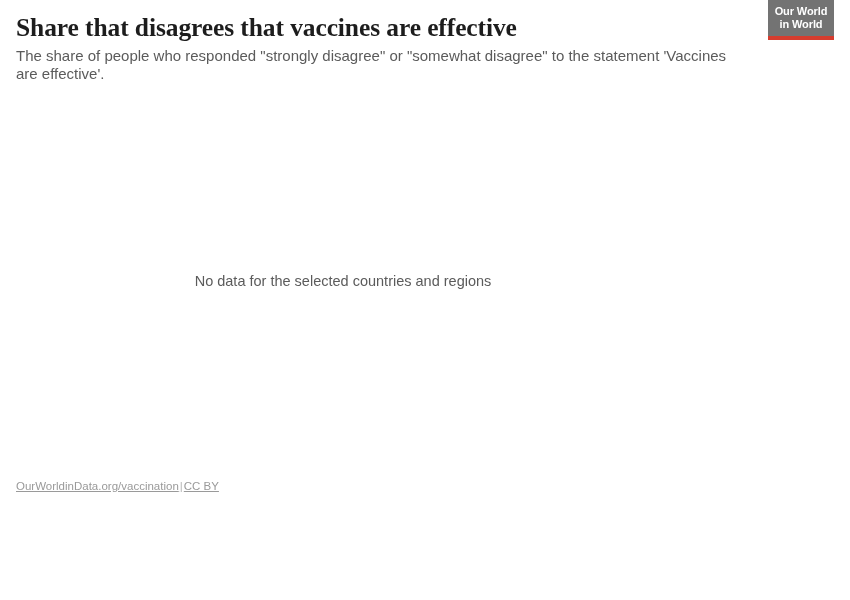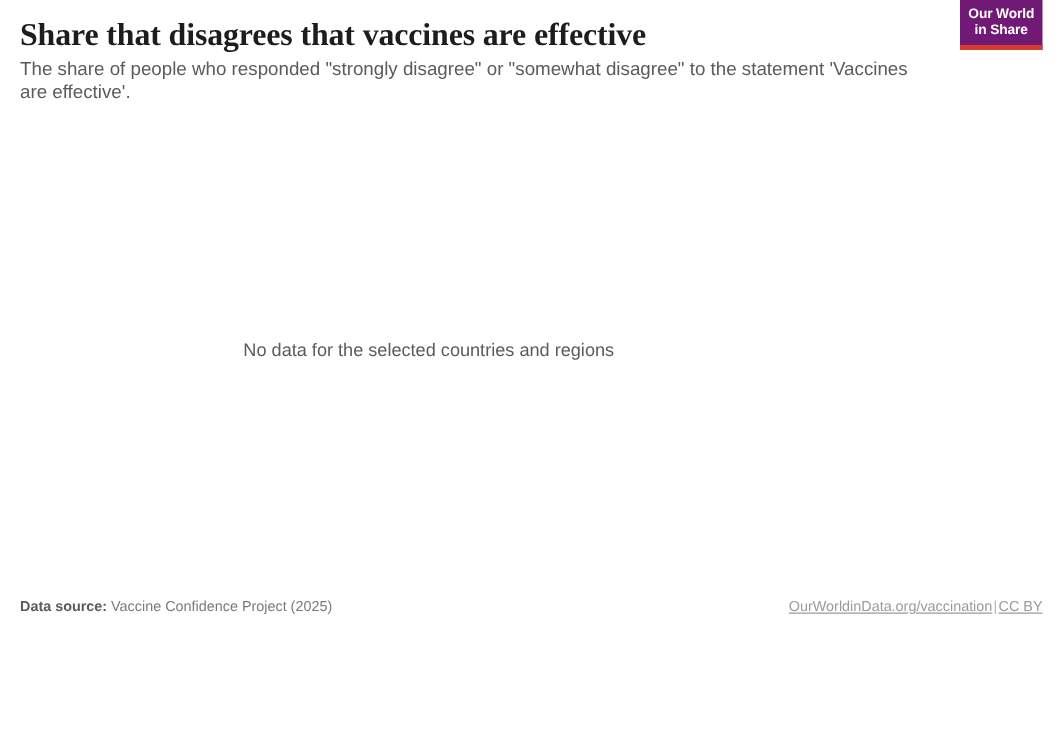--- a/index.html
+++ b/index.html
@@ -55,21 +55,21 @@
     line-height: 18px;
     color: #5b5b5b;
   }
 
   
   .owid-logo {
     position: absolute;
     top: 0;
     right: 0;
     width: 66px;
-    background: #701a75;
+    background: #737373;
     padding: 5px 4px 0 4px;
     box-sizing: border-box;
     border-bottom: 4px solid #d63c2e;
     text-align: center;
     user-select: none;
   }
   .owid-logo .logo-line {
     display: block;
     font-family: "Liberation Sans", sans-serif;
     font-weight: 700;
@@ -142,32 +142,28 @@
 
   <header class="chart-header">
 
     <div class="header-text">
       <h1 class="chart-title">Share that disagrees that vaccines are effective</h1>
       <p class="chart-subtitle">The share of people who responded "strongly disagree" or "somewhat disagree" to the statement 'Vaccines are effective'.</p>
     </div>
 
     <div class="owid-logo">
       <span class="logo-line">Our World</span>
-      <span class="logo-line second">in Share</span>
+      <span class="logo-line second">in World</span>
     </div>
 
   </header>
 
   <main class="chart-body">
     <div class="no-data-message">No data for the selected countries and regions</div>
   </main>
 
   <footer class="chart-footer">
-    <div class="footer-source">
-      <span class="source-label">Data source:</span>
-      <span class="source-value">Vaccine Confidence Project (2025)</span>
-    </div>
     <div class="footer-note">
       <span>OurWorldinData.org/vaccination</span><span class="note-sep">|</span><span>CC BY</span>
     </div>
   </footer>
 
 </div>
 
 </body></html>

